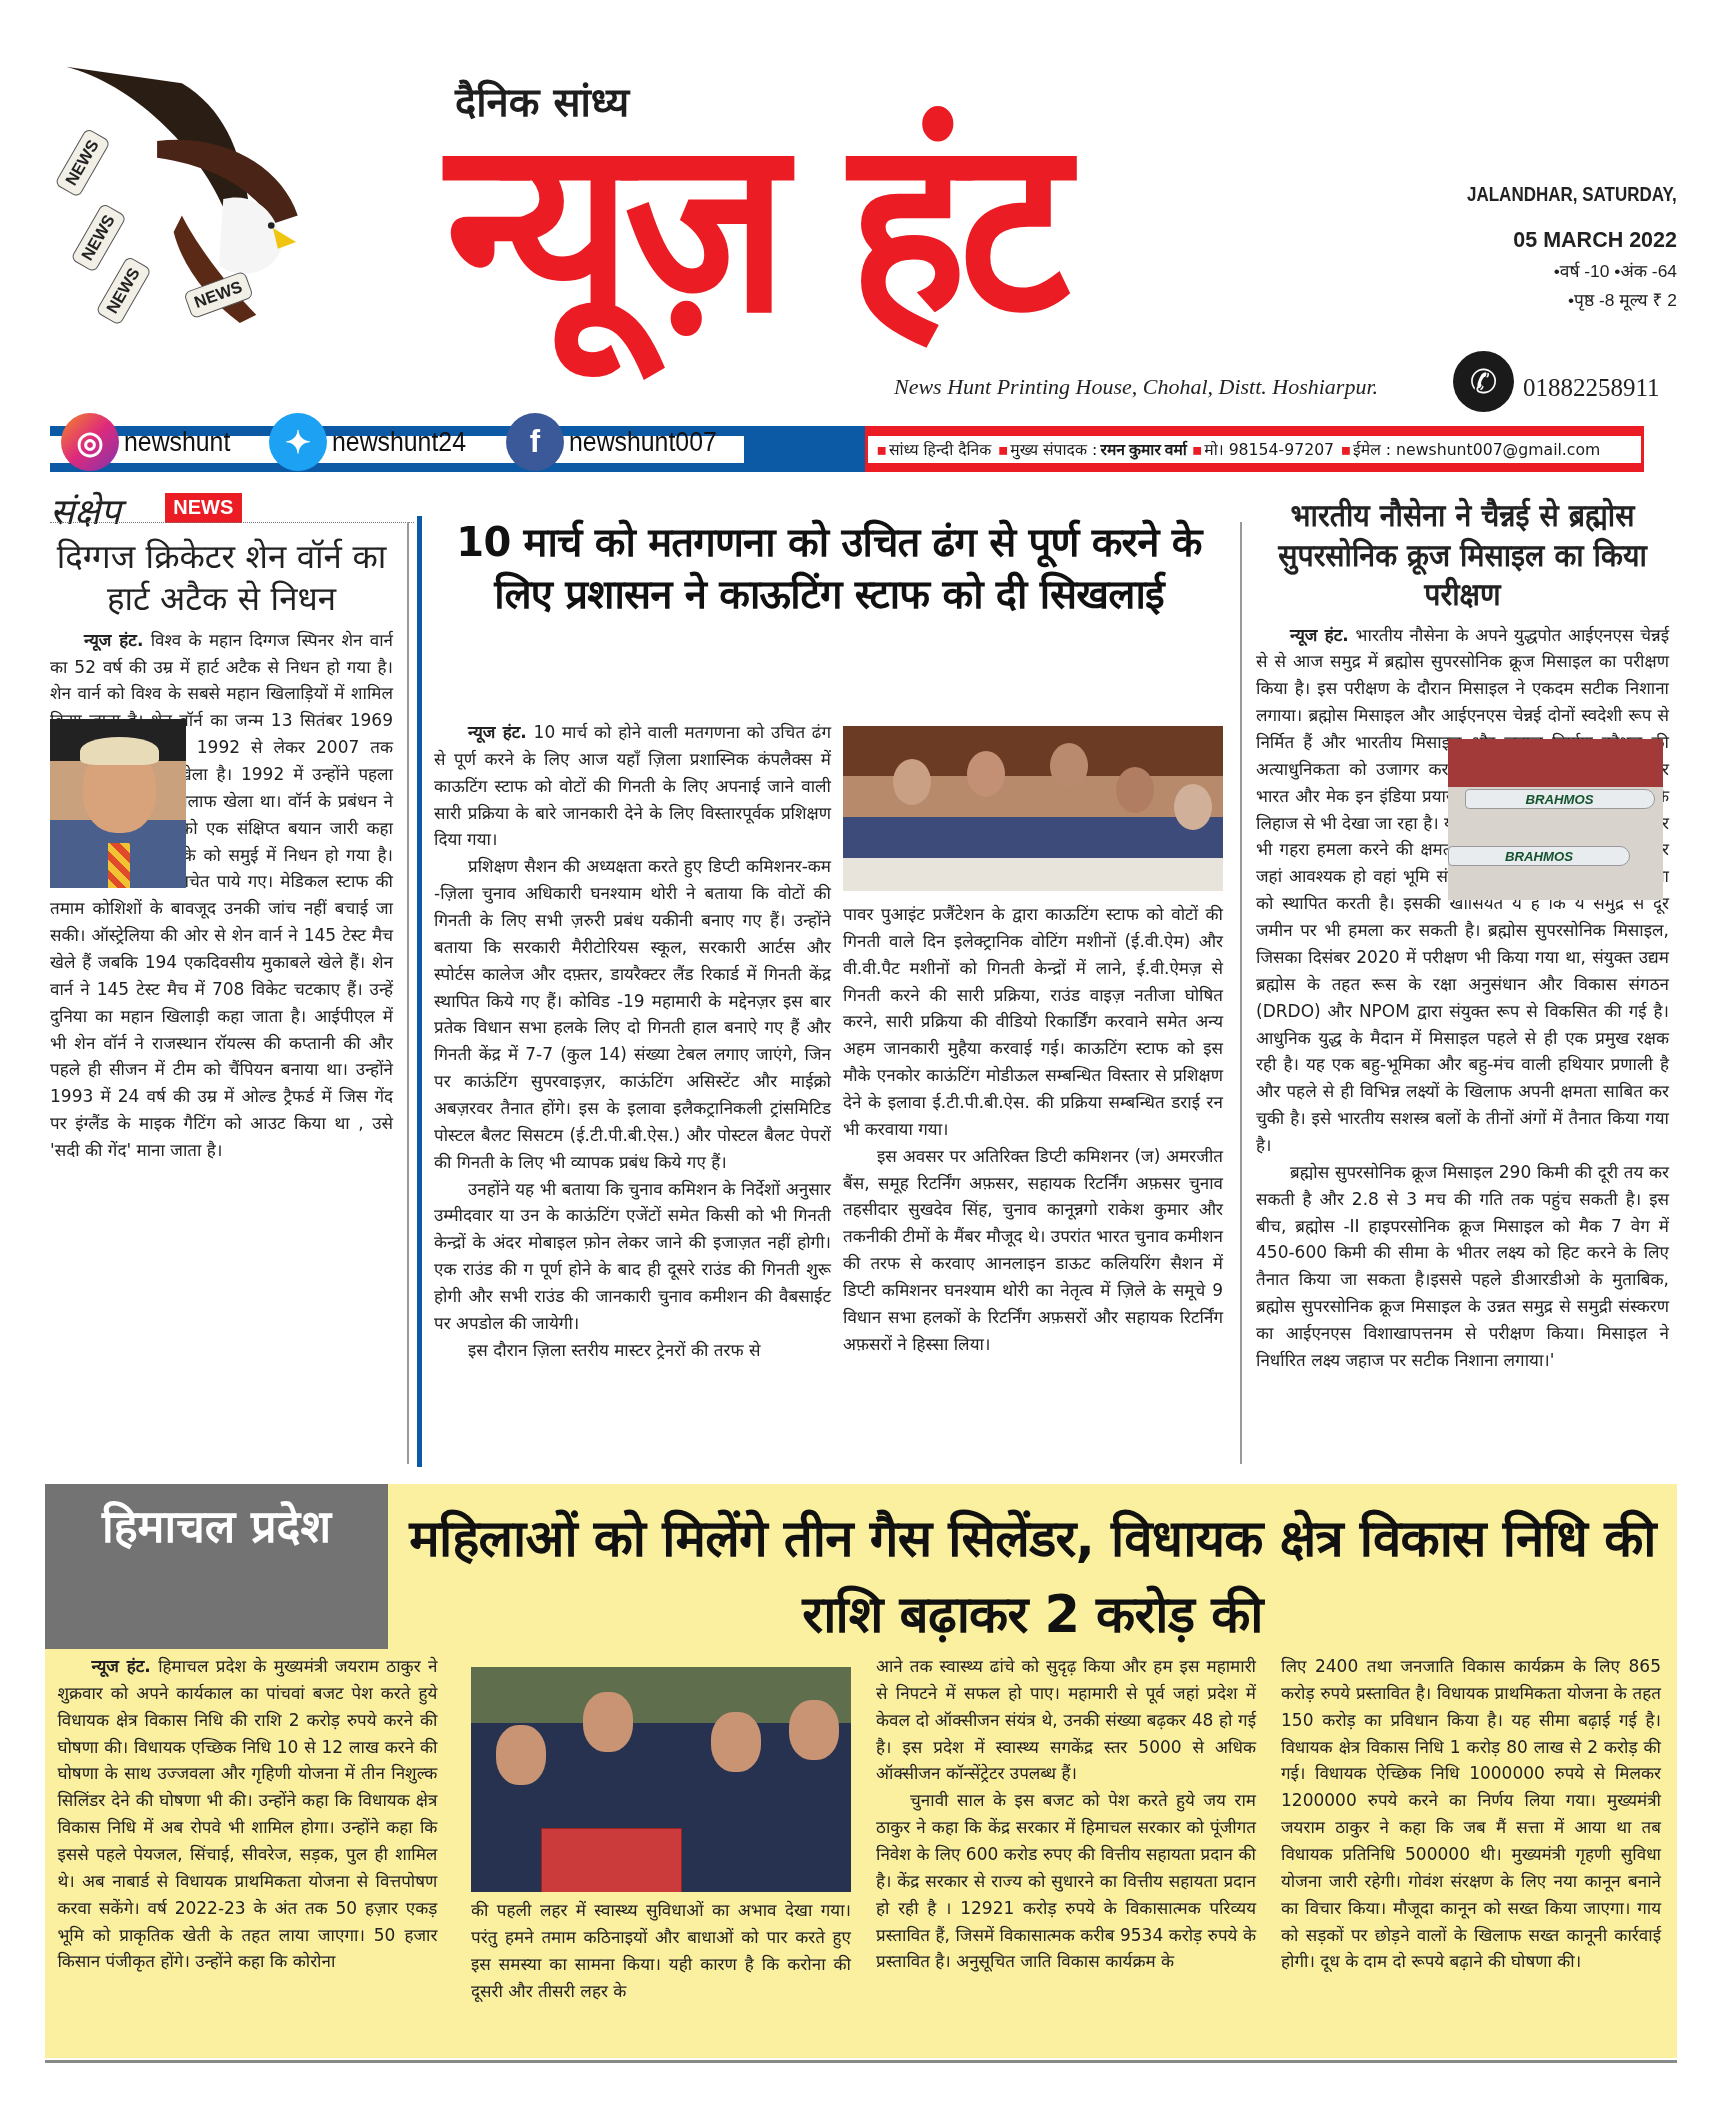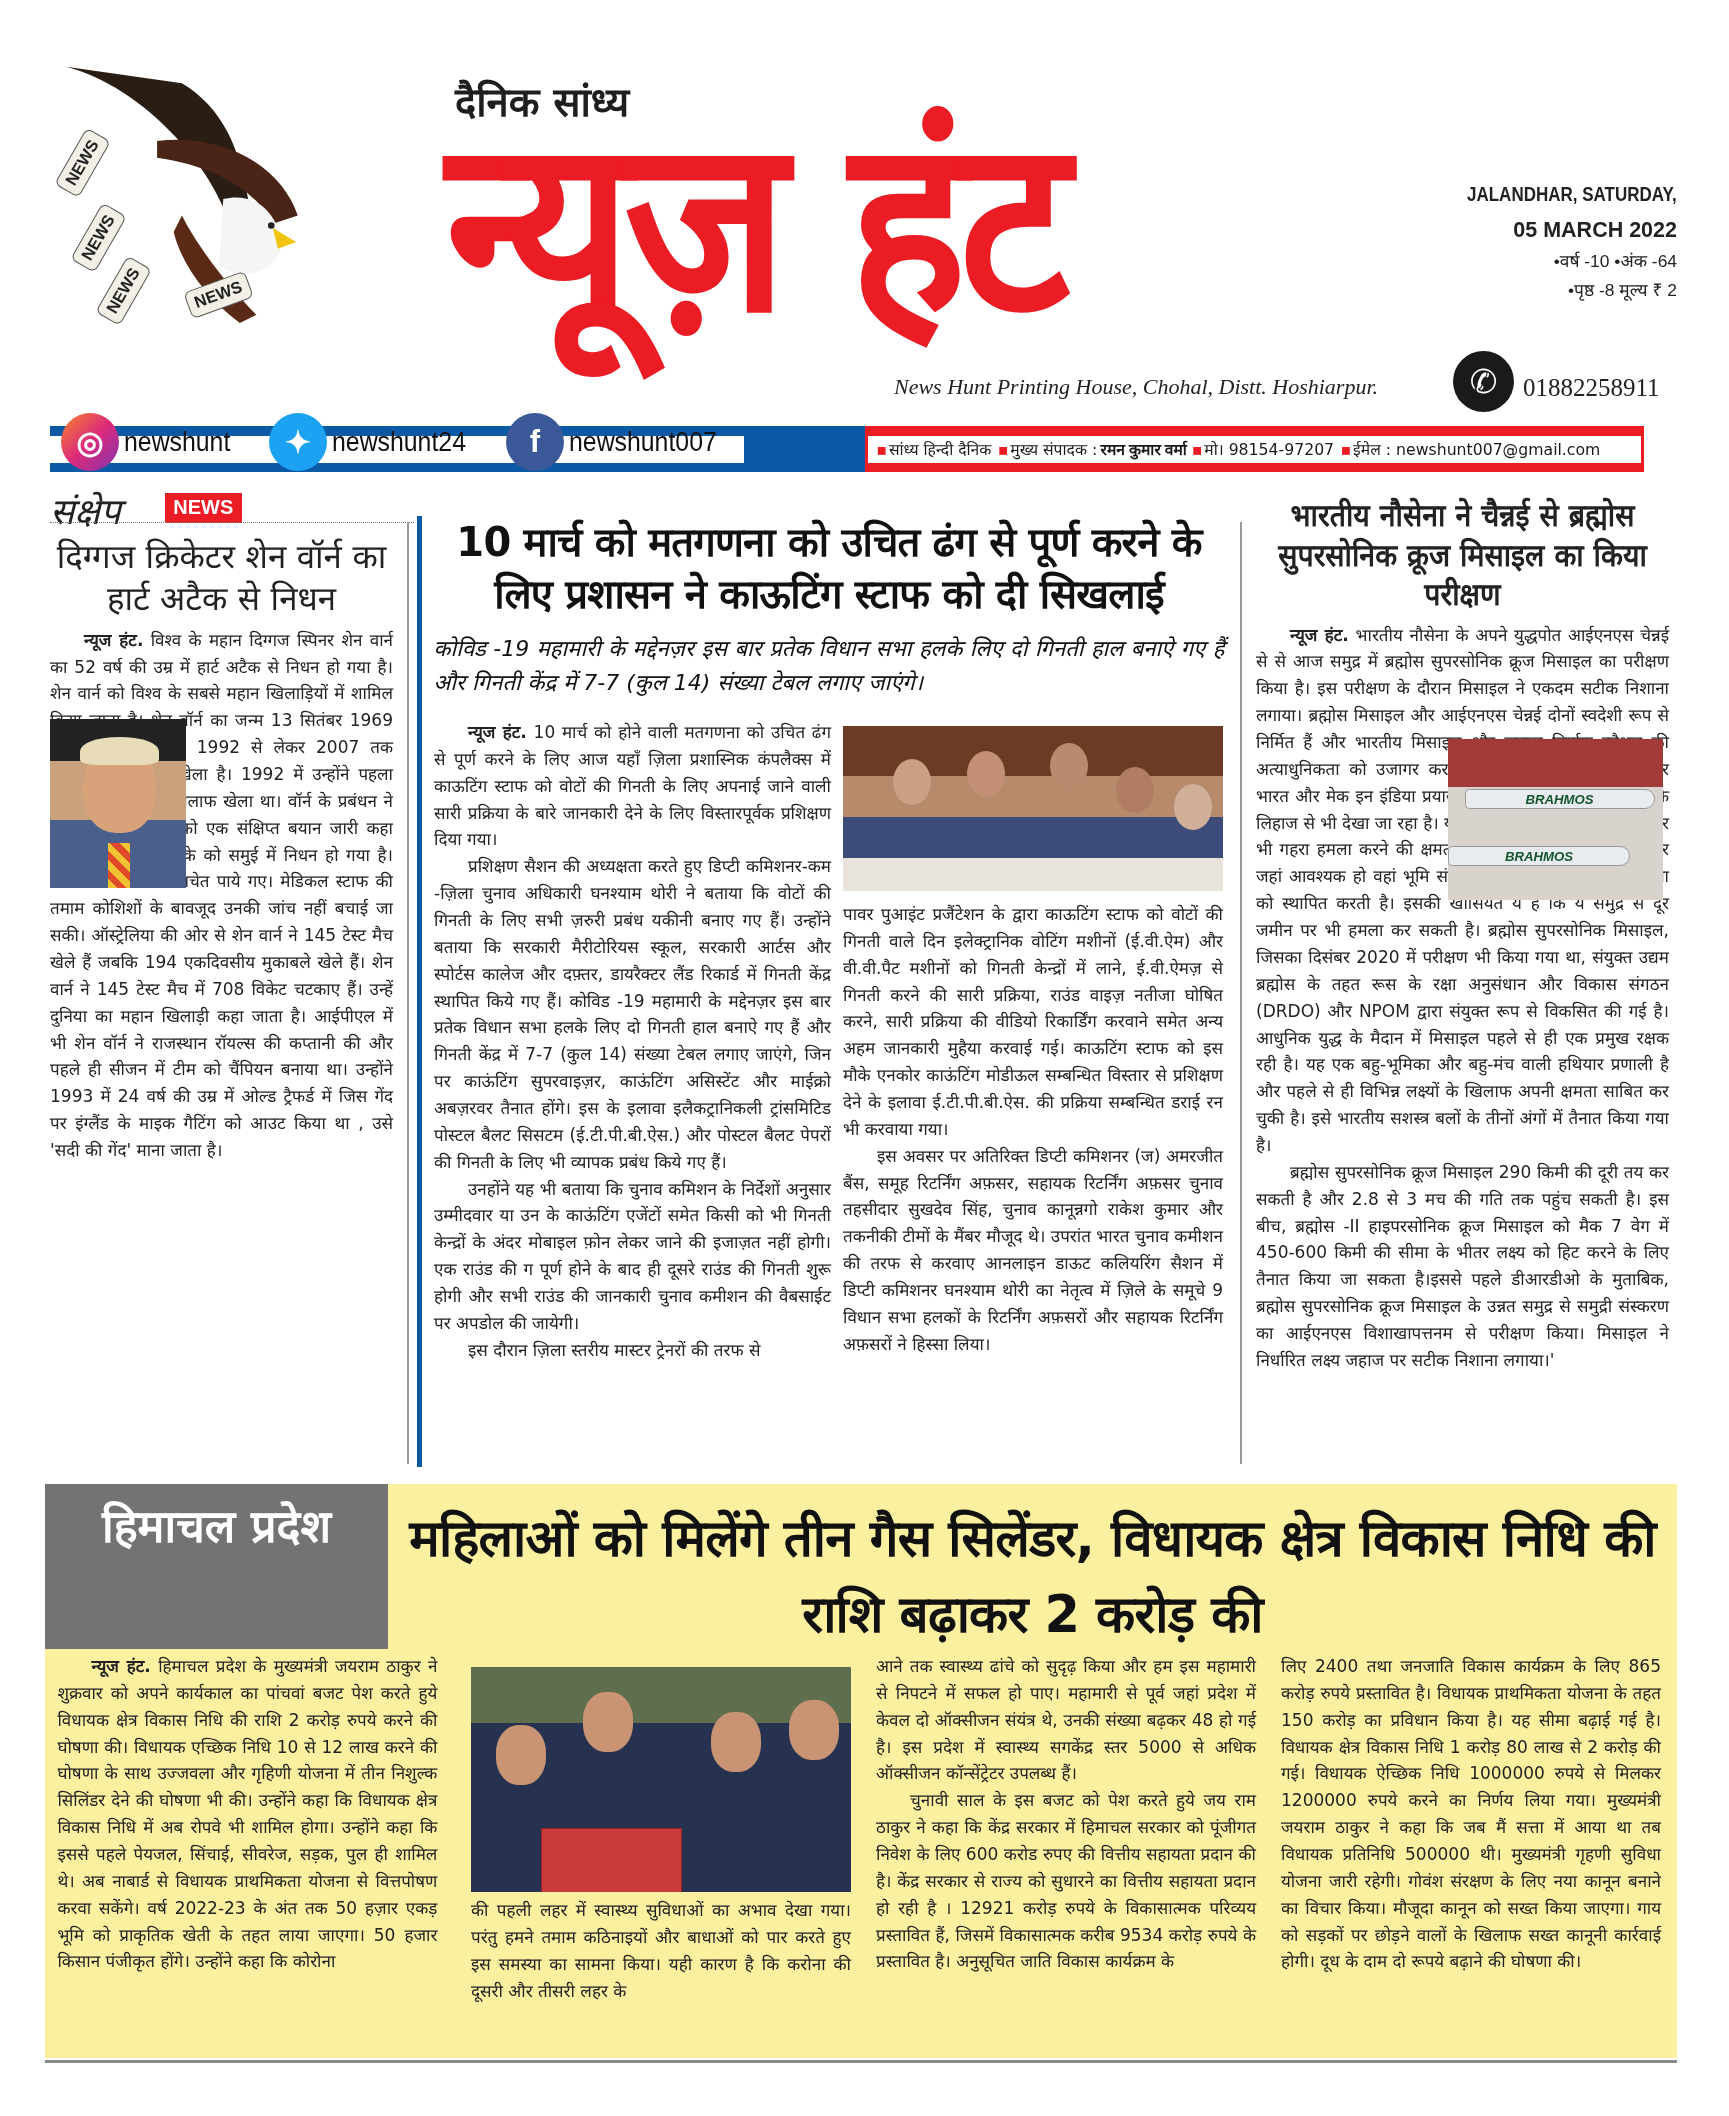--- a/index.html
+++ b/index.html
@@ -9,21 +9,21 @@
   
   .masthead { position: absolute; left: 0; top: 0; width: 1729px; height: 413px; }
   .eagle { position: absolute; left: 33px; top: 50px; width: 364px; height: 298px; }
   .paper-roll { position: absolute; background: #f2efe6; border: 1.7px solid #555; border-radius: 6.6px;
                 font: bold 16.5px "Liberation Sans", sans-serif; color: #222; padding: 3.3px 6.6px; transform: rotate(-60deg); }
   .tagline-top { position: absolute; left: 455px; top: 73px; font: bold 40px "DejaVu Sans", sans-serif; color: #1e1e1e; }
   .logo { position: absolute; left: 446px; top: 106px; font: bold 240px/1 "DejaVu Sans", sans-serif;
           color: #ec1c24; letter-spacing: -8.3px; transform: scaleX(0.92); transform-origin: left top; white-space: nowrap; }
   .dateline { position: absolute; right: 52px; top: 183px; text-align: right; font-family: "Liberation Sans", sans-serif; color: #222; }
   .dateline .l1 { font: bold 20px "Liberation Sans", sans-serif; transform: scaleX(0.85); transform-origin: right; }
-  .dateline .l2 { font: bold 21.5px "Liberation Sans", sans-serif; margin-top: 12px; }
+  .dateline .l2 { font: bold 21.5px "Liberation Sans", sans-serif; margin-top: 22px; }
   .dateline .l3, .dateline .l4 { font-size: 17.4px; margin-top: 5px; }
   .address { position: absolute; left: 894px; top: 374px; font: italic 22px "Liberation Serif", serif; color: #222; }
   .phone-icon { position: absolute; left: 1453px; top: 351px; width: 61px; height: 61px; border-radius: 50%; background: #1a1a1a;
                 color: #fff; font-size: 33px; display: flex; align-items: center; justify-content: center; }
   .phone-num { position: absolute; left: 1523px; top: 374px; font: 25px "Liberation Serif", serif; color: #222; }
 
   
   .bar { position: absolute; top: 426px; height: 46px; }
   .bar-left { left: 50px; width: 815px; background: #0c5aa6; }
   .bar-left .inner { position: absolute; left: 0; top: 10px; width: 694px; height: 26.5px; background: #fff; }
@@ -174,21 +174,20 @@
   <div class="face"></div>
     <div class="hair"></div>
     <div class="tie"></div>
 </div>
 
 <div class="vrule" style="left:407px; top:522px; height:942px;"></div>
 
 <div class="center-blue"></div>
 <section class="center-col">
   <h1>10 मार्च को मतगणना को उचित ढंग से पूर्ण करने के लिए प्रशासन ने काऊटिंग स्टाफ को दी सिखलाई</h1>
-  <div class="subhead">कोविड -19 महामारी के मद्देनज़र इस बार प्रतेक विधान सभा हलके लिए दो गिनती हाल बनाऐ गए हैं और गिनती केंद्र में 7-7 (कुल 14) संख्या टेबल लगाए जाएंगे।</div>
 </section>
 
 <div class="cc-left body-text">
   <p><span class="lead">न्यूज हंट.</span> <span>10 मार्च को होने वाली मतगणना को उचित ढंग से पूर्ण करने के लिए आज यहाँ ज़िला प्रशास्निक कंपलैक्स में काऊटिंग स्टाफ को वोटों की गिनती के लिए अपनाई जाने वाली सारी प्रक्रिया के बारे जानकारी देने के लिए विस्तारपूर्वक प्रशिक्षण दिया गया।</span></p>
   <p>प्रशिक्षण सैशन की अध्यक्षता करते हुए डिप्टी कमिशनर-कम -ज़िला चुनाव अधिकारी घनश्याम थोरी ने बताया कि वोटों की गिनती के लिए सभी ज़रुरी प्रबंध यकीनी बनाए गए हैं। उन्होंने बताया कि सरकारी मैरीटोरियस स्कूल, सरकारी आर्टस और स्पोर्टस कालेज और दफ़्तर, डायरैक्टर लैंड रिकार्ड में गिनती केंद्र स्थापित किये गए हैं। कोविड -19 महामारी के मद्देनज़र इस बार प्रतेक विधान सभा हलके लिए दो गिनती हाल बनाऐ गए हैं और गिनती केंद्र में 7-7 (कुल 14) संख्या टेबल लगाए जाएंगे, जिन पर काऊंटिंग सुपरवाइज़र, काऊंटिंग असिस्टेंट और माईक्रो अबज़रवर तैनात होंगे। इस के इलावा इलैकट्रानिकली ट्रांसमिटिड पोस्टल बैलट सिसटम (ई.टी.पी.बी.ऐस.) और पोस्टल बैलट पेपरों की गिनती के लिए भी व्यापक प्रबंध किये गए हैं।</p>
   <p>उनहोंने यह भी बताया कि चुनाव कमिशन के निर्देशों अनुसार उम्मीदवार या उन के काऊंटिंग एजेंटों समेत किसी को भी गिनती केन्द्रों के अंदर मोबाइल फ़ोन लेकर जाने की इजाज़त नहीं होगी। एक राउंड की ग पूर्ण होने के बाद ही दूसरे राउंड की गिनती शुरू होगी और सभी राउंड की जानकारी चुनाव कमीशन की वैबसाईट पर अपडोल की जायेगी।</p>
   <p>इस दौरान ज़िला स्तरीय मास्टर ट्रेनरों की तरफ से</p>
 </div>
 
 <div class="photo-count">

